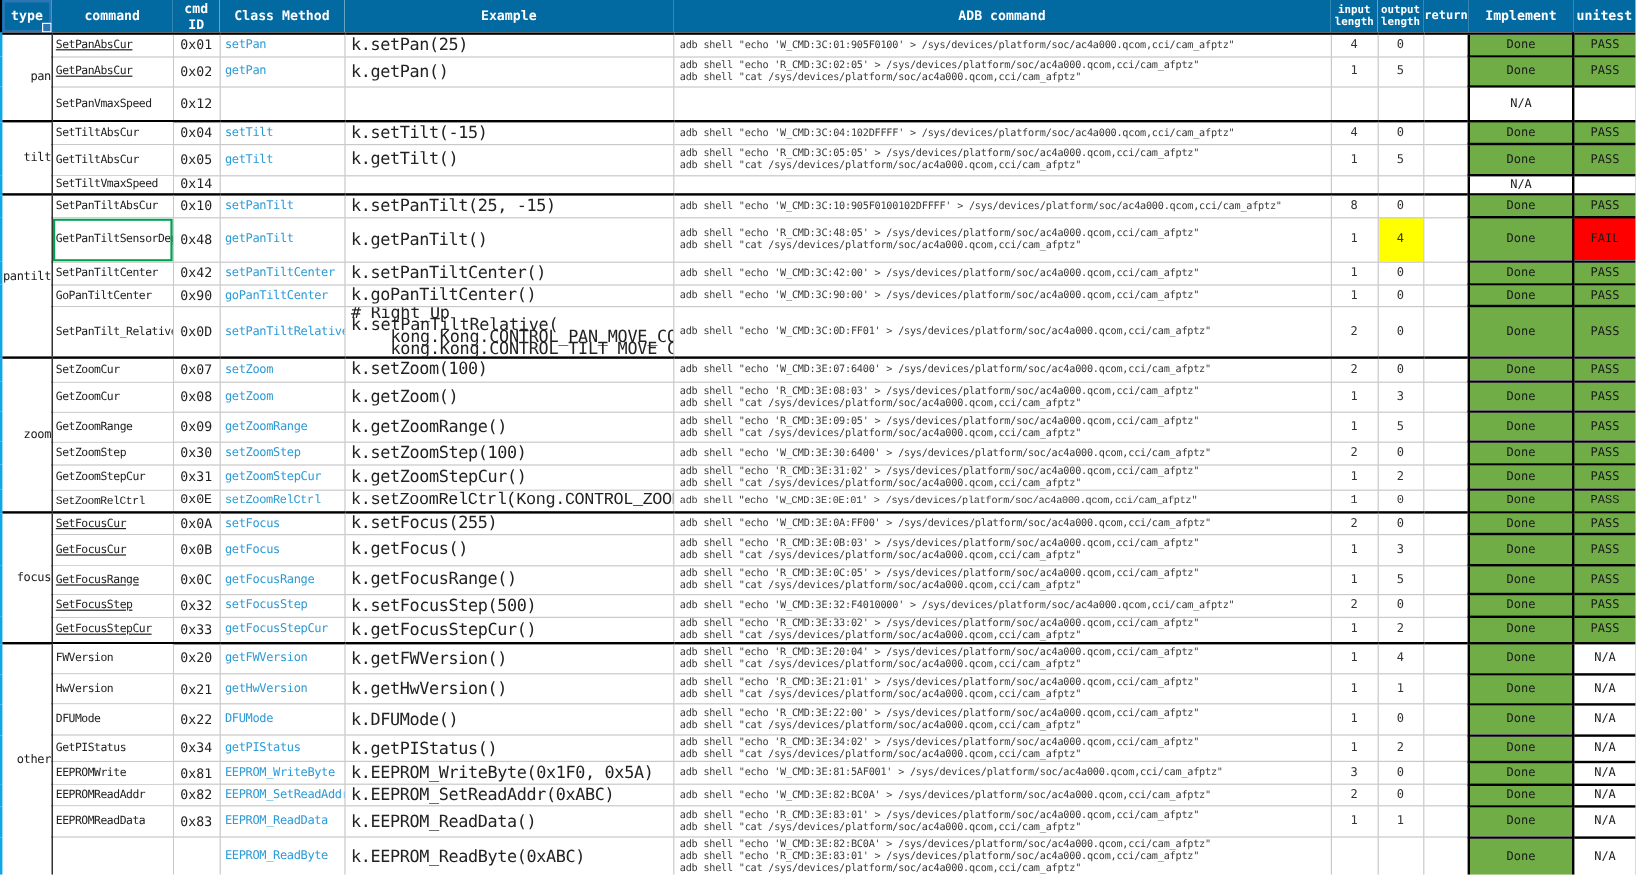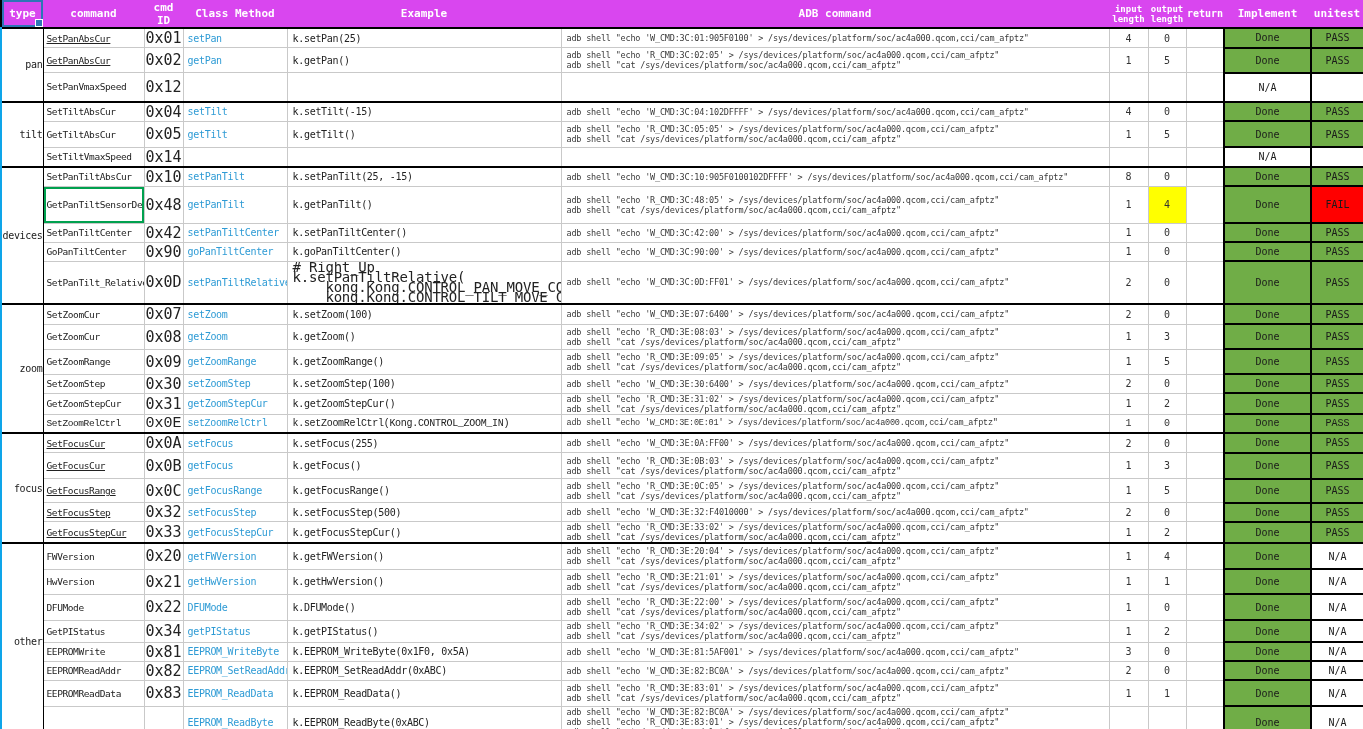--- a/index.html
+++ b/index.html
@@ -1,33 +1,33 @@
 <!DOCTYPE html>
 <html><head>
 <meta charset="utf-8">
 <style>
   html,body{margin:0;padding:0;background:#fff;}
   .sheet{width:1363px;height:729px;overflow:hidden;background:#fff;
          font-family:"DejaVu Sans Mono","Liberation Mono",monospace;position:relative;}
   table{border-collapse:collapse;table-layout:fixed;width:1363px;
         border:2px solid #000;border-top:0;}
   td,th{padding:0;margin:0;overflow:hidden;vertical-align:middle;}
-  thead th{background:#d946ef;color:#fff;height:27px;font-size:11px;font-weight:bold;
+  thead th{background:#0369a1;color:#fff;height:27px;font-size:11px;font-weight:bold;
            text-align:center;border:0;position:relative;white-space:normal;}
   thead th.th-small{font-size:9px;line-height:10px;}
   thead th.th-return{font-size:10px;}
   tbody td{border:1px solid #c9c9c9;background:#fff;color:#222;}
   tr.group-start td{border-top:2px solid #000;}
   .type-cell{border-left:2px solid #0ea5e9;border-right:1px solid #000;text-align:right;
              font-size:10px;letter-spacing:-0.3px;color:#1a1a1a;}
   .c-cmd{font-size:9.5px;letter-spacing:-0.4px;padding-left:3px;position:relative;}
   .c-cmd .lnk{text-decoration:underline;}
-  .c-id{text-align:center;font-size:15px;}
+  .c-id{text-align:center;font-size:11px;}
   .c-cls{font-size:10px;letter-spacing:-0.3px;color:#2E9BD5;padding-left:4px;}
-  .c-ex{font-size:10px;padding-left:5px;white-space:pre;letter-spacing:-0.3px;}
+  .c-ex{font-size:14px;padding-left:5px;white-space:pre;letter-spacing:-0.3px;}
   .c-ex.multi{font-size:14px;line-height:10px;letter-spacing:-0.2px;}
   .c-adb{font-size:8.5px;line-height:10px;padding-left:5px;white-space:pre;
          color:#3a3a3a;letter-spacing:-0.2px;}
   .c-num{text-align:center;font-size:10px;color:#333;}
   .c-ret{background:#fff;}
   .c-impl,.c-unit{border:2px solid #000;text-align:center;font-size:10px;color:#1a1a1a;}
   .bg-green{background:#70AD47 !important;}
   .bg-red{background:#FF0000 !important;}
   .bg-yellow{background:#FFFF00 !important;}
   .sel-overlay{position:absolute;left:0;top:0;right:0;bottom:0;
@@ -143,21 +143,21 @@
           <td class="c-cls"></td>
           <td class="c-ex"></td>
           <td class="c-adb"></td>
           <td class="c-num"></td>
           <td class="c-num"></td>
           <td class="c-num c-ret"></td>
           <td class="c-impl">N/A</td>
           <td class="c-unit"></td>
         </tr>
         <tr class="group-start" style="height: 19px;">
-          <td class="type-cell" rowspan="5">devices</td>
+          <td class="type-cell" rowspan="5">pantilt</td>
           <td class="c-cmd"><span>SetPanTiltAbsCur</span></td>
           <td class="c-id">0x10</td>
           <td class="c-cls">setPanTilt</td>
           <td class="c-ex">k.setPanTilt(25, -15)</td>
           <td class="c-adb">adb shell "echo 'W_CMD:3C:10:905F0100102DFFFF' &gt; /sys/devices/platform/soc/ac4a000.qcom,cci/cam_afptz"</td>
           <td class="c-num">8</td>
           <td class="c-num">0</td>
           <td class="c-num c-ret"></td>
           <td class="c-impl bg-green">Done</td>
           <td class="c-unit bg-green">PASS</td>

